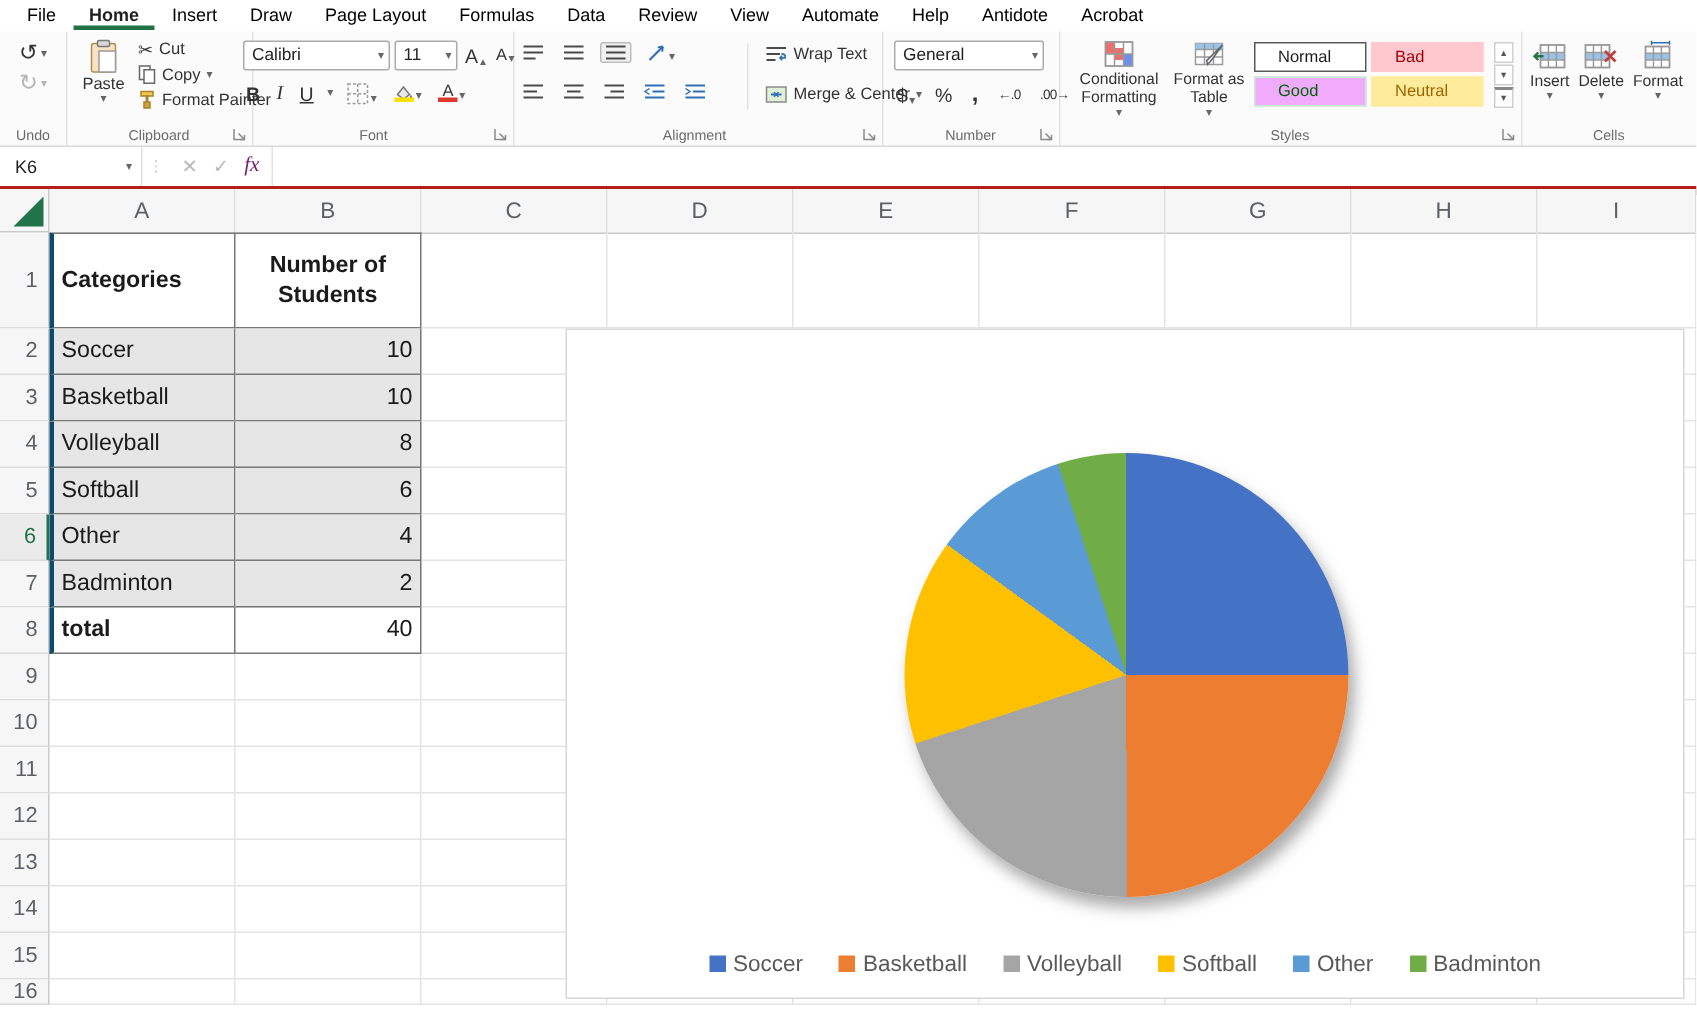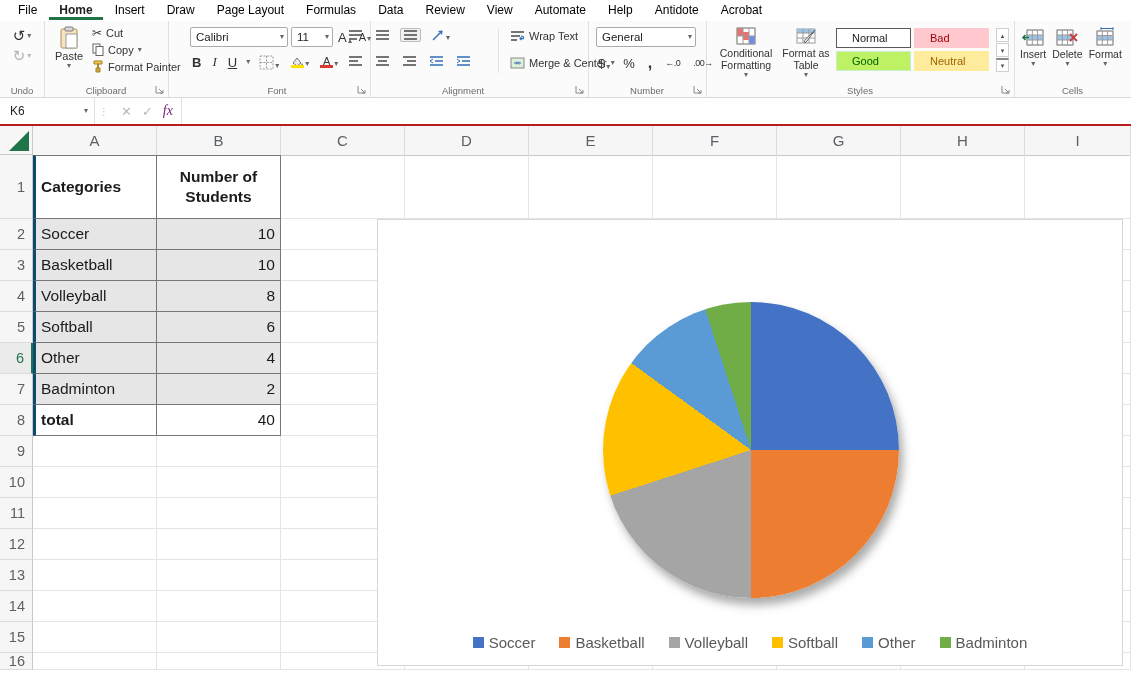--- a/index.html
+++ b/index.html
@@ -13,21 +13,21 @@
   .tab{font-size:12px;color:#000000;padding:2px 10px 3px;cursor:default;white-space:nowrap;}
   .tab.active{color:#1f1f1f;font-weight:bold;border-bottom:3px solid #217346;padding-bottom:0;}
   
   .ribbon{position:relative;height:76px;background:#fbfbfb;border-bottom:1px solid #d9d9d9;font-size:11px;color:#444;}
   .grp{position:absolute;top:0;bottom:0;border-right:1px solid #e1e1e1;}
   .glabel{position:absolute;bottom:1px;left:0;right:0;text-align:center;font-size:9.5px;color:#6b6b6b;}
   .launcher{position:absolute;bottom:2px;right:3px;width:10px;height:10px;}
   .launcher svg{display:block}
   .g-undo{left:0;width:44px;}
   .g-clip{left:44px;width:124px;}
-  .g-font{left:184px;width:170px;padding-left:16px;}
+  .g-font{left:156px;width:170px;padding-left:16px;}
   .g-align{left:338px;width:250px;}
   .g-num{left:588px;width:118px;}
   .g-styles{left:706px;width:308px;}
   .g-cells{left:1014px;width:117px;border-right:none;}
   .car{font-size:8px;color:#666;line-height:1;}
   .gly{font-size:15px;line-height:1;color:#333;}
   .dis .gly,.dis .car{color:#b5b5b5;}
   .ib{background:none;border:none;display:flex;align-items:center;gap:2px;padding:1px 2px;font-family:inherit;}
   .g-undo .stack{display:flex;flex-direction:column;align-items:center;gap:3px;padding-top:6px;}
   
@@ -371,21 +371,21 @@
         <rect x="2" y="2" width="18" height="4" fill="#9cc3e5"></rect>
         <path d="M2 6h18 M2 11h18 M8 2v14 M14 2v14" stroke="#9a9a9a"></path>
         <path d="M20 3 L12 14 L10 16 L9.4 13.4 Z" fill="#e8eef7" stroke="#666"></path>
       </svg>
       <span>Format as Table</span>
       <span class="car">▾</span>
     </div>
     <div class="gallery" id="styleGallery">
         <div class="gsw selected" style="background: rgb(255, 255, 255); color: rgb(27, 27, 27);">Normal</div>
         <div class="gsw" style="background: rgb(255, 199, 206); color: rgb(156, 0, 6); border: 1px solid rgb(255, 199, 206);">Bad</div>
-        <div class="gsw" style="background: #bef264; color: rgb(0, 97, 0); border: 1px solid rgb(198, 239, 206);">Good</div>
+        <div class="gsw" style="background: #f0abfc; color: rgb(0, 97, 0); border: 1px solid rgb(198, 239, 206);">Good</div>
         <div class="gsw" style="background: rgb(255, 235, 156); color: rgb(156, 101, 0); border: 1px solid rgb(255, 235, 156);">Neutral</div>
       </div>
     <div class="gscroll">
       <button><span>▴</span></button>
       <button><span>▾</span></button>
       <button style="border-top:2px solid #888"><span>▾</span></button>
     </div>
     <div class="glabel">Styles</div>
     <span class="launcher">
       <svg width="10" height="10" viewBox="0 0 10 10">

